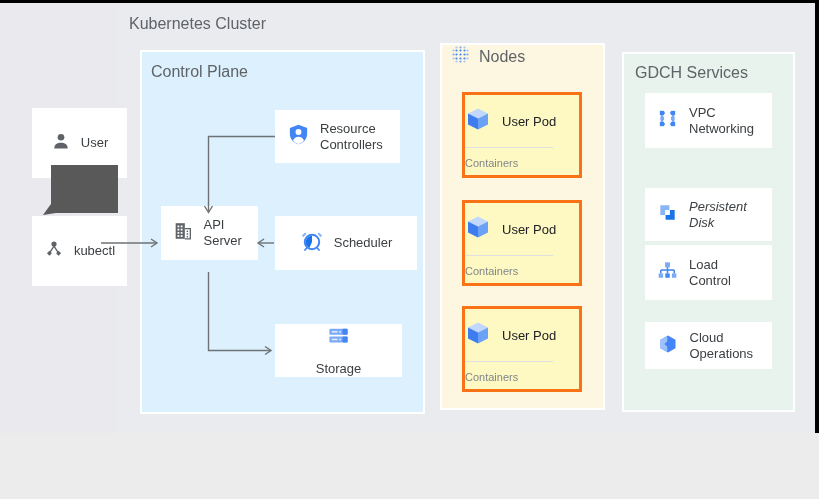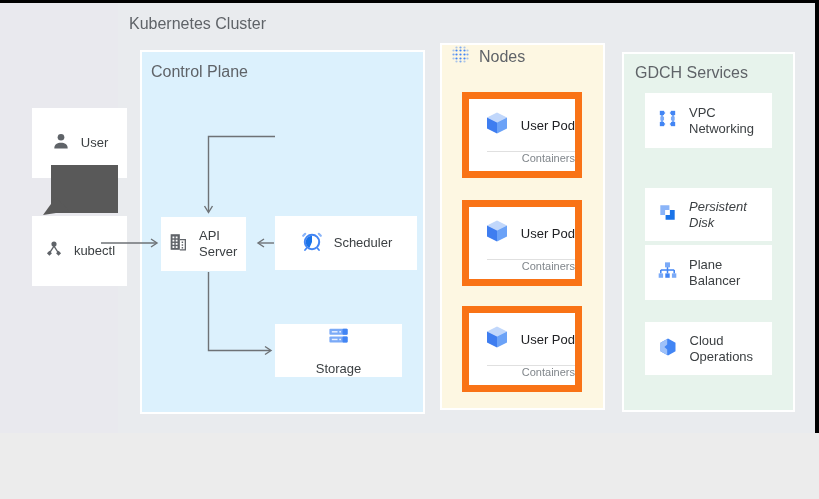--- a/index.html
+++ b/index.html
@@ -30,44 +30,44 @@
   .card svg{flex:0 0 auto;}
 
   
   .actor-card{left:12px;width:95px;height:70px;margin-left:20px;}
   .user-card{top:108px;}
   .kubectl-card{top:216px;}
 
   
   .rc-card{left:275px;top:110px;width:125px;height:53px;}
   .rc-card .label{width:68px;}
-  .api-card{left:161px;top:217px;width:85px;height:54px;}
+  .api-card{left:161px;top:206px;width:97px;height:54px;}
   .api-card .label{width:44px;}
   .sched-card{left:275px;top:216px;width:142px;height:54px;}
   .storage-card{left:275px;top:324px;width:127px;height:53px;flex-direction:column;}
 
   
   .pod-card{
-    left:462px;width:120px;height:86px;background:#ffffff;
-    border:7px solid #f97316;box-sizing:border-box;
-    display:flex;flex-direction:column;align-items:flex-end;
+    left:462px;width:120px;height:86px;background:#fef9c3;
+    border:3px solid #f97316;box-sizing:border-box;
+    display:flex;flex-direction:column;align-items:flex-start;
   }
   .pod-1{top:92px;}.pod-2{top:200px;}.pod-3{top:306px;}
   .pod-top{display:flex;align-items:center;gap:11px;height:52px;}
   .pod-title{font-size:13px;color:#202124;}
   .pod-divider{width:88px;height:1px;background:#e0e0e0;}
-  .pod-sub{font-size:11px;color:var(--muted-text,#80868b);}
+  .pod-sub{font-size:11px;color:var(--muted-text,#80868b);margin-top:9px;}
 
   
   .svc-card{left:645px;width:127px;}
   .svc-card .label{width:72px;}
   .svc-1{top:93px;height:55px;}
   .svc-2{top:188px;height:53px;font-style:italic;}
   .svc-3{top:245px;height:55px;}
-  .svc-4{top:322px;height:53px;}
+  .svc-4{top:322px;height:47px;}
 
   .nodes-label-row{left:452px;top:46px;display:flex;align-items:center;gap:10px;}
 
   .arrow-layer{left:0;top:0;width:819px;height:499px;pointer-events:none;}
 </style>
 </head>
 <body>
 
 <div class="canvas">
 
@@ -129,20 +129,28 @@
         <path d="M12 8.5 L6.5 17"></path>
             <path d="M12 8.5 L17.5 17"></path>
       </g>
       <circle cx="12" cy="6" r="3.1" fill="#5f6368"></circle>
       <path d="M6.5 14.2 l3 3 -3 3 -3-3 z" fill="#5f6368"></path>
       <path d="M17.5 14.2 l3 3 -3 3 -3-3 z" fill="#5f6368"></path>
     </svg></span>
     <span class="label">kubectl</span>
   </div>
 
+  <div class="abs card rc-card">
+    <span><svg width="23" height="23" viewBox="0 0 24 24">
+      <path d="M12 1.8 L21 5.2 v6.2 c0 5.3-3.8 9.1-9 10.8 -5.2-1.7-9-5.5-9-10.8 V5.2 z" fill="#4285f4"></path>
+      <circle cx="12" cy="9.3" r="3.1" fill="#fff"></circle>
+      <path d="M6.3 18.6 c0.8-2.9 3-4.3 5.7-4.3 s4.9 1.4 5.7 4.3 c-1.5 1.6-3.4 2.8-5.7 3.5 -2.3-0.7-4.2-1.9-5.7-3.5 z" fill="#fff"></path>
+    </svg></span>
+    <span class="label">Resource Controllers</span>
+  </div>
 
   <div class="abs card api-card">
     <span><svg width="22" height="22" viewBox="0 0 24 24">
       <rect x="4" y="3.5" width="10" height="17" fill="#5f6368"></rect>
       <g fill="#fff">
         <rect x="6" y="6" width="2" height="2"></rect>
             <rect x="9.5" y="6" width="2" height="2"></rect>
         <rect x="6" y="9.5" width="2" height="2"></rect>
             <rect x="9.5" y="9.5" width="2" height="2"></rect>
         <rect x="6" y="13" width="2" height="2"></rect>
@@ -266,21 +274,21 @@
             <path d="M5 11.5 H19"></path>
         <path d="M5 11.5 V15"></path>
             <path d="M12 11.5 V15"></path>
             <path d="M19 11.5 V15"></path>
       </g>
       <rect x="9.4" y="3.5" width="5.2" height="5.2" fill="#7baaf7"></rect>
       <rect x="2.8" y="15" width="4.6" height="4.6" fill="#7baaf7"></rect>
       <rect x="9.7" y="15" width="4.6" height="4.6" fill="#4285f4"></rect>
       <rect x="16.6" y="15" width="4.6" height="4.6" fill="#7baaf7"></rect>
     </svg></span>
-    <span class="label">Plane Balancer</span>
+    <span class="label">Load Control</span>
   </div>
 
   <div class="abs card svc-card svc-4">
     <span><svg width="24" height="24" viewBox="0 0 24 24">
       <polygon points="12,3.5 19.5,7.8 19.5,16.2 12,20.5 4.5,16.2 4.5,7.8" fill="#4285f4"></polygon>
       <polygon points="11.2,4 4.5,7.8 4.5,16.2 11.2,20 11.2,14.6 8.4,12 11.2,9.4" fill="#9ec1f9"></polygon>
       <polygon points="12.6,9 15.6,12 12.6,15 12.6,9" fill="#1a73e8" opacity="0"></polygon>
     </svg></span>
     <span class="label">Cloud Operations</span>
   </div>

